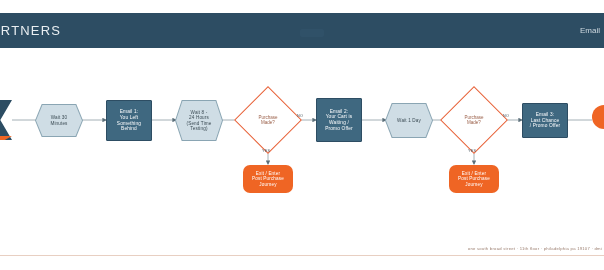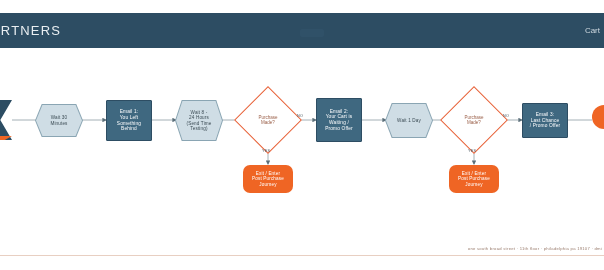--- a/index.html
+++ b/index.html
@@ -199,21 +199,21 @@
   }
 </style>
 </head>
 <body>
 
 <div class="top-strip"></div>
 
 <div class="header-bar">
   <div class="brand-title">PARTNERS</div>
   <div class="header-center-ghost"></div>
-  <div class="header-right">Cart</div>
+  <div class="header-right">Email</div>
 </div>
 
 <div class="canvas">
 
   <svg class="wire-layer" viewBox="0 0 604 200" width="604" height="200">
     <defs>
       <marker id="ar" markerWidth="5" markerHeight="5" refX="4" refY="2.5" orient="auto">
         <path d="M0,0 L5,2.5 L0,5 z" fill="#5c6f7a"></path>
       </marker>
     </defs>

